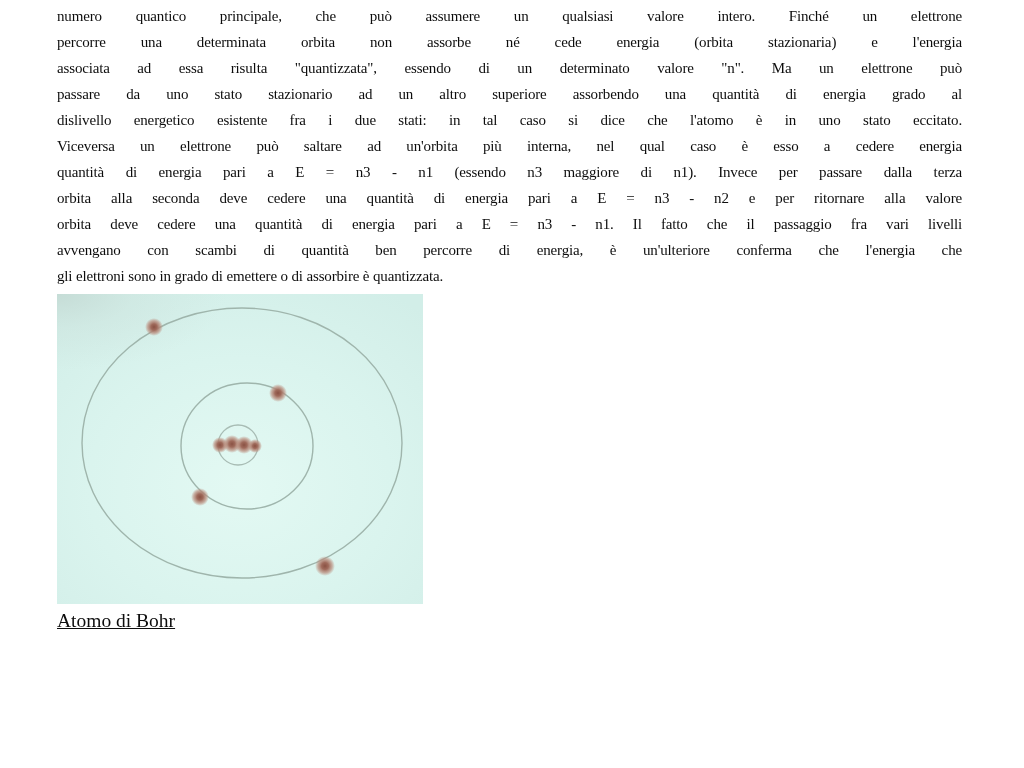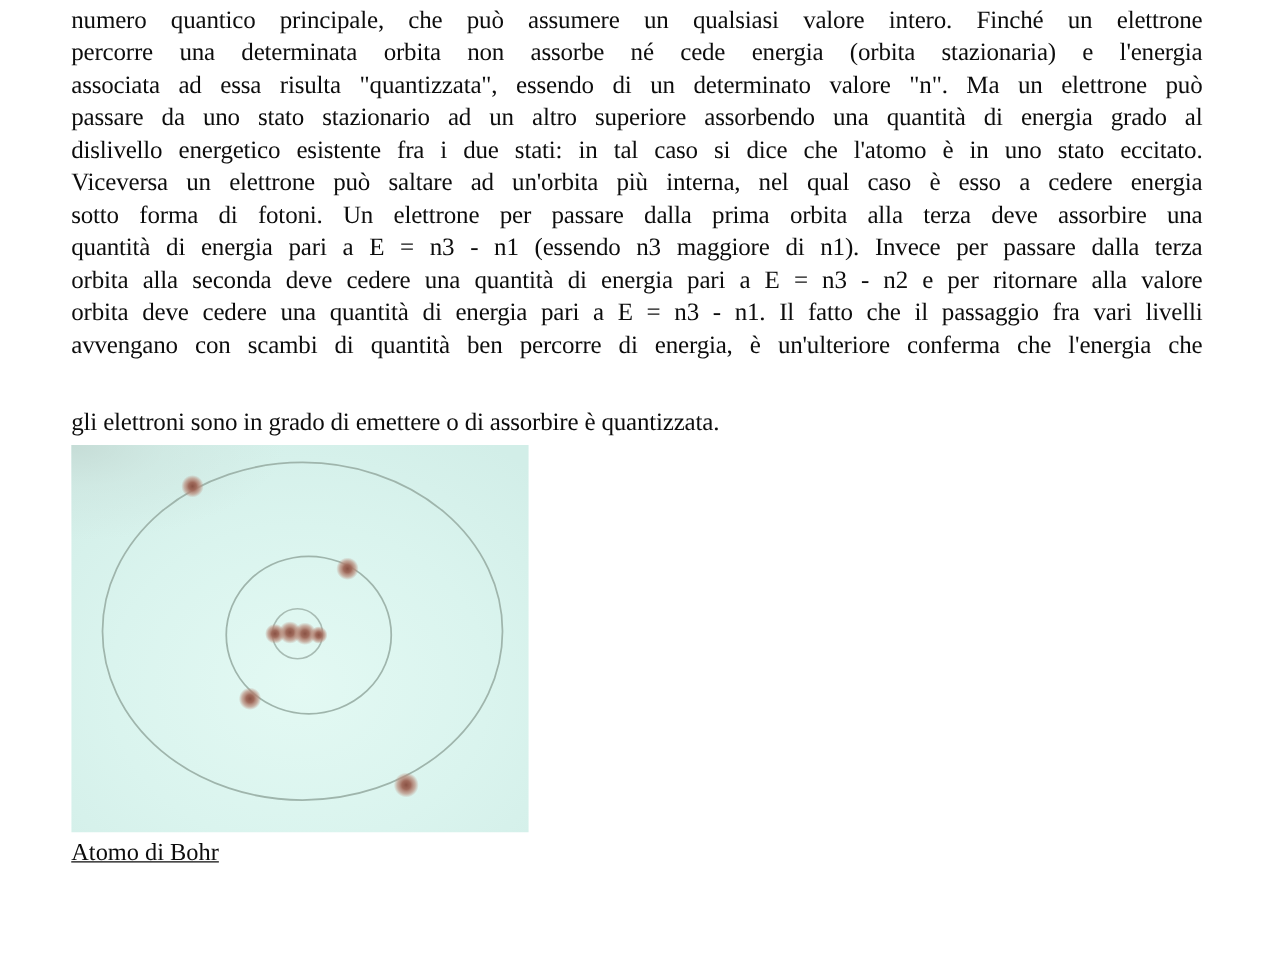--- a/index.html
+++ b/index.html
@@ -11,30 +11,29 @@
     width: 1024px;
     height: 768px;
     font-family: "Liberation Serif", "DejaVu Serif", serif;
     color: #0d0d0d;
     overflow: hidden;
   }
   .text-block {
     padding: 3px 62px 0 57px;
   }
   .line {
-    font-size: 20px;
+    font-size: 15px;
     line-height: 26px;
     letter-spacing: -0.15px;
     text-align: justify;
     text-align-last: justify;
     white-space: normal;
   }
   .line.last {
     text-align-last: left;
-    margin-top: 36px;
   }
   .figure-wrap {
     margin: 5px 0 0 57px;
     width: 366px;
   }
   .figure-image {
     display: block;
     width: 366px;
     height: 310px;
   }
@@ -48,21 +47,20 @@
 </head>
 <body>
 
 <div class="text-block">
   <div class="line">numero quantico principale, che può assumere un qualsiasi valore intero. Finché un elettrone</div>
   <div class="line">percorre una determinata orbita non assorbe né cede energia (orbita stazionaria) e l'energia</div>
   <div class="line">associata ad essa risulta "quantizzata", essendo di un determinato valore "n". Ma un elettrone può</div>
   <div class="line">passare da uno stato stazionario ad un altro superiore assorbendo una quantità di energia grado al</div>
   <div class="line">dislivello energetico esistente fra i due stati: in tal caso si dice che l'atomo è in uno stato eccitato.</div>
   <div class="line">Viceversa un elettrone può saltare ad un'orbita più interna, nel qual caso è esso a cedere energia</div>
-  <div class="line">sotto forma di fotoni. Un elettrone per passare dalla prima orbita alla terza deve assorbire una</div>
   <div class="line">quantità di energia pari a E = n3 - n1 (essendo n3 maggiore di n1). Invece per passare dalla terza</div>
   <div class="line">orbita alla seconda deve cedere una quantità di energia pari a E = n3 - n2 e per ritornare alla valore</div>
   <div class="line">orbita deve cedere una quantità di energia pari a E = n3 - n1. Il fatto che il passaggio fra vari livelli</div>
   <div class="line">avvengano con scambi di quantità ben percorre di energia, è un'ulteriore conferma che l'energia che</div>
   <div class="line last">gli elettroni sono in grado di emettere o di assorbire è quantizzata.</div>
 </div>
 
 <div class="figure-wrap">
   <svg class="figure-image" viewBox="0 0 366 310" xmlns="http://www.w3.org/2000/svg" aria-hidden="true">
     <defs>

